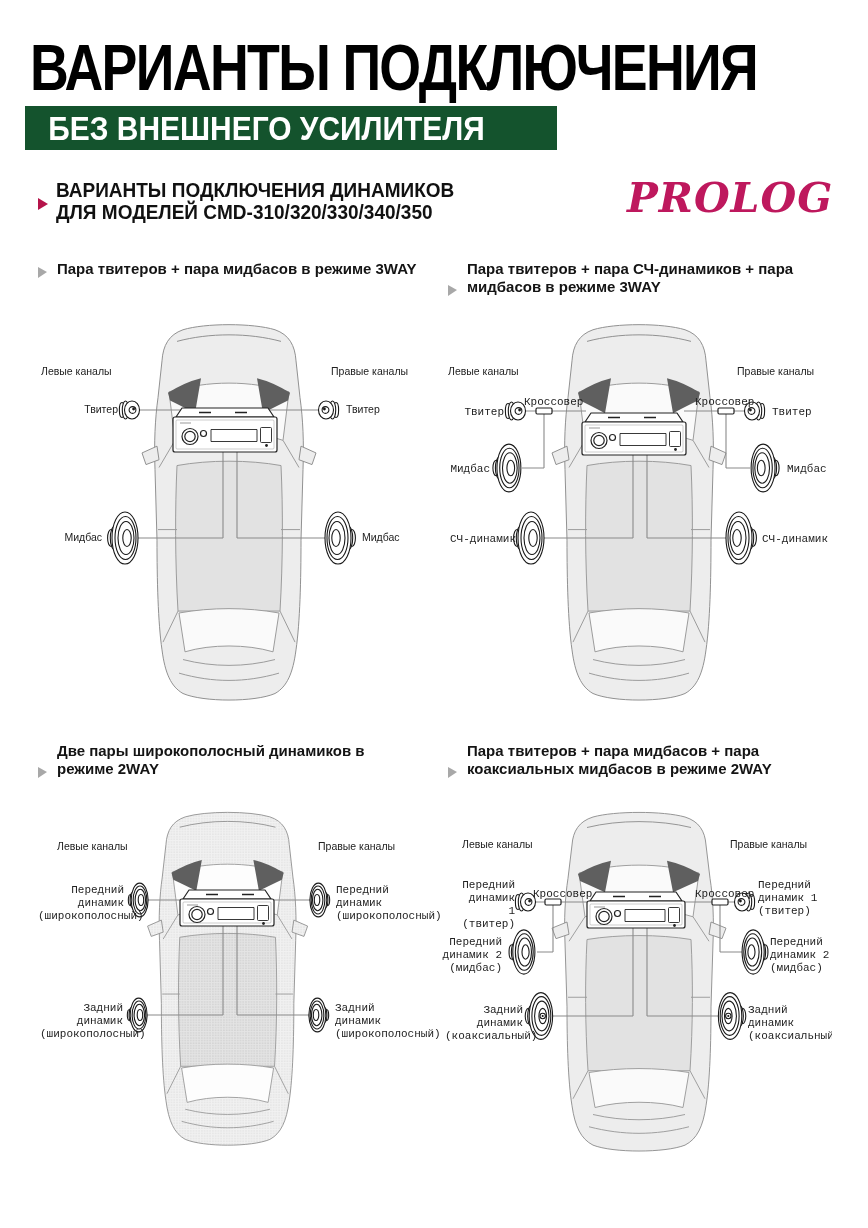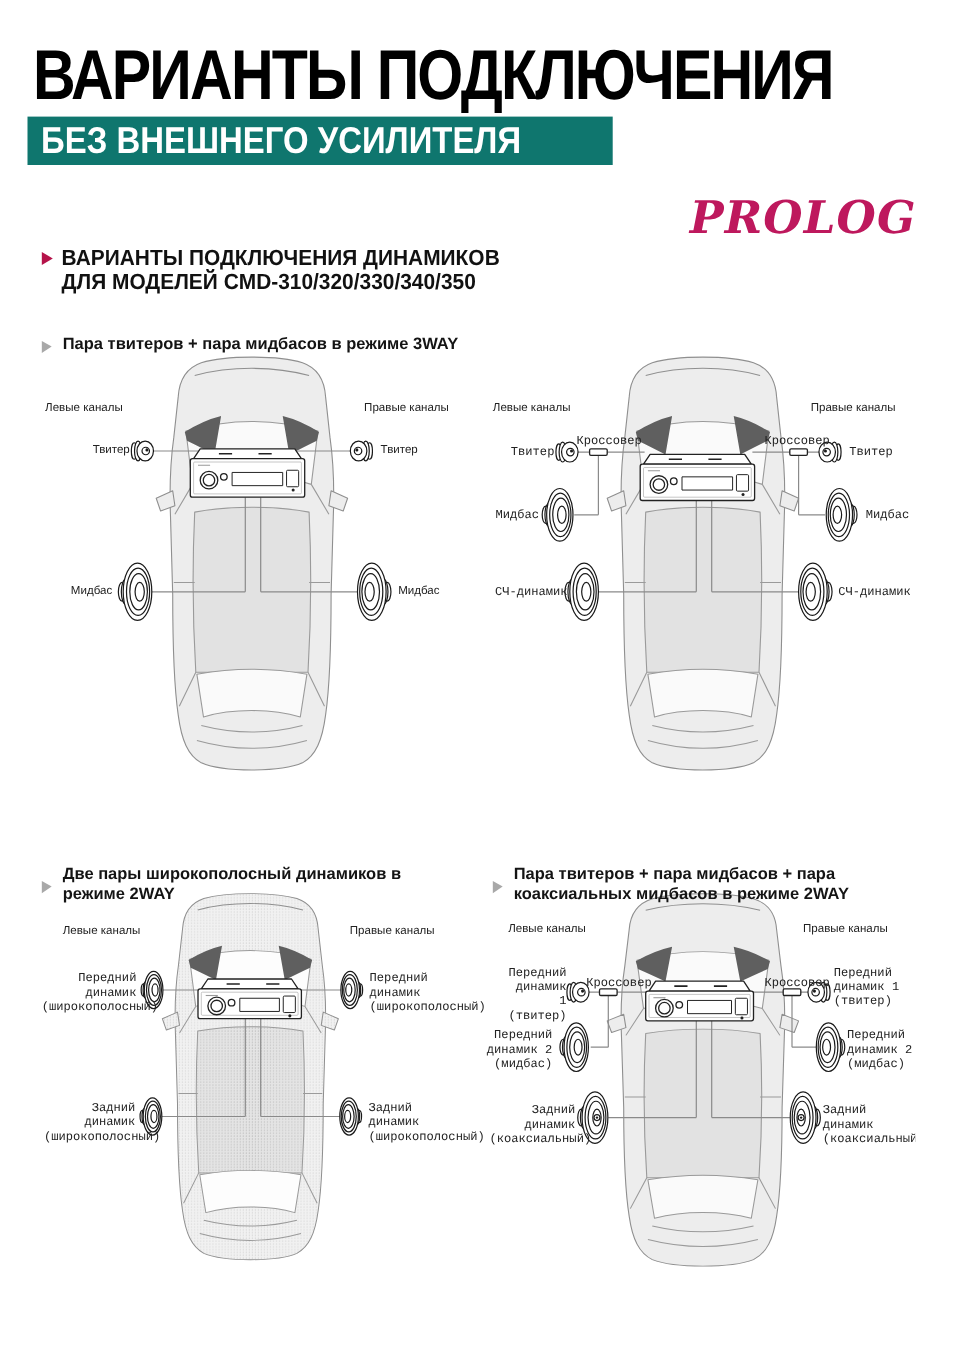--- a/index.html
+++ b/index.html
@@ -7,47 +7,47 @@
           font-family:"Liberation Sans", sans-serif; color:#111; overflow:hidden; }
 
   
   .title { position:absolute; left:30px; top:36px; font-size:64px; font-weight:bold;
            letter-spacing:-2px; white-space:nowrap; transform:scaleX(0.84);
            transform-origin:0 0; color:#000; line-height:1.0; }
   .banner { position:absolute; left:25px; top:106px; width:532px; height:44px; }
   .banner-text { display:inline-block; font-size:34px; font-weight:bold; color:#fff;
                  line-height:44px; padding-left:14px; white-space:nowrap;
                  transform:scaleX(0.88); transform-origin:0 50%; }
-  .section { position:absolute; left:38px; top:179px; display:flex; align-items:flex-start;margin-top:45px; }
+  .section { position:absolute; left:38px; top:179px; display:flex; align-items:center; }
   .tri-red { width:0; height:0; border-left:10px solid #B5134A; border-top:6px solid transparent;
              border-bottom:6px solid transparent; margin-top:5px; }
   .section-text { margin-left:8px; font-weight:bold; font-size:20px; line-height:22px;
                   transform:scaleX(0.95); transform-origin:0 0; white-space:nowrap; }
   .logo { position:absolute; left:627px; top:174px; font-family:"DejaVu Serif", serif;
           font-weight:bold; font-style:italic; font-size:41px; letter-spacing:1px; color:#be185d; }
 
   
   .quad { position:absolute; }
   .qsvg { position:absolute; left:0; top:0; }
-  .qhead { position:absolute; left:8px; top:2px; display:flex; align-items:center;margin-top:44px; }
+  .qhead { position:absolute; left:8px; top:2px; display:flex; align-items:flex-end; }
   .tri-gray { width:0; height:0; border-left:9px solid #a8a8a8; border-top:5px solid transparent;
               border-bottom:6px solid transparent; margin-top:4px; flex:0 0 auto; }
   .qtitle { margin-left:10px; font-weight:bold; font-size:15px; line-height:18px; color:#141414; }
   .lbl { position:absolute; font-size:10.5px; color:#222; line-height:1.18; }
   .sm  { font-size:11px;font-family:Liberation Mono, monospace; }
   .tr  { text-align:right; }
   .nw  { white-space:nowrap; }
 </style>
 </head>
 <body>
 
 <div class="page">
 
   <div class="title">ВАРИАНТЫ ПОДКЛЮЧЕНИЯ</div>
-  <div class="banner" id="banner" style="background: #0f766e;">
+  <div class="banner" id="banner" style="background: #14532d; text-align: center;">
     <span class="banner-text">БЕЗ ВНЕШНЕГО УСИЛИТЕЛЯ</span>
   </div>
   <div class="section">
     <span class="tri-red"></span>
     <div class="section-text">
       <div>ВАРИАНТЫ ПОДКЛЮЧЕНИЯ ДИНАМИКОВ</div>
       <div>ДЛЯ МОДЕЛЕЙ CMD-310/320/330/340/350</div>
     </div>
   </div>
   <div class="logo">PROLOGY</div>
@@ -201,20 +201,24 @@
    <rect x="145" y="167" width="98" height="27" rx="1" stroke="#999" stroke-width="0.5"></rect>
    <path d="M149,170 h11" stroke="#999" stroke-width="1"></path>
    <circle cx="159" cy="182.5" r="8"></circle>
    <circle cx="159" cy="182.5" r="5.2"></circle>
    <circle cx="172.5" cy="179.5" r="3"></circle>
    <rect x="180" y="175.5" width="46" height="12" stroke-width="0.9"></rect>
    <rect x="229.5" y="173.5" width="11" height="15" rx="1" stroke-width="0.9"></rect>
    <circle cx="235.5" cy="191.5" r="1.4" fill="#222" stroke="none"></circle>
   </g>
       </svg>
+    <div class="qhead" style="width:402px">
+      <span class="tri-gray"></span>
+      <span class="qtitle">Пара твитеров + пара СЧ-динамиков + пара мидбасов в режиме 3WAY</span>
+    </div>
     <div class="lbl nw" style="left:8px;top:107px">Левые каналы</div>
     <div class="lbl nw" style="left:297px;top:107px">Правые каналы</div>
     <div class="lbl nw sm" style="left:84px;top:138px">Кроссовер</div>
     <div class="lbl nw sm" style="left:255px;top:138px">Кроссовер</div>
     <div class="lbl nw tr sm" style="left:24px;top:148px;width:40px">Твитер</div>
     <div class="lbl nw sm" style="left:332px;top:148px">Твитер</div>
     <div class="lbl nw tr sm" style="left:10px;top:205px;width:40px">Мидбас</div>
     <div class="lbl nw sm" style="left:347px;top:205px">Мидбас</div>
     <div class="lbl nw tr sm" style="left:10px;top:275px;width:62px">СЧ-динамик</div>
     <div class="lbl nw sm" style="left:322px;top:275px">СЧ-динамик</div>

